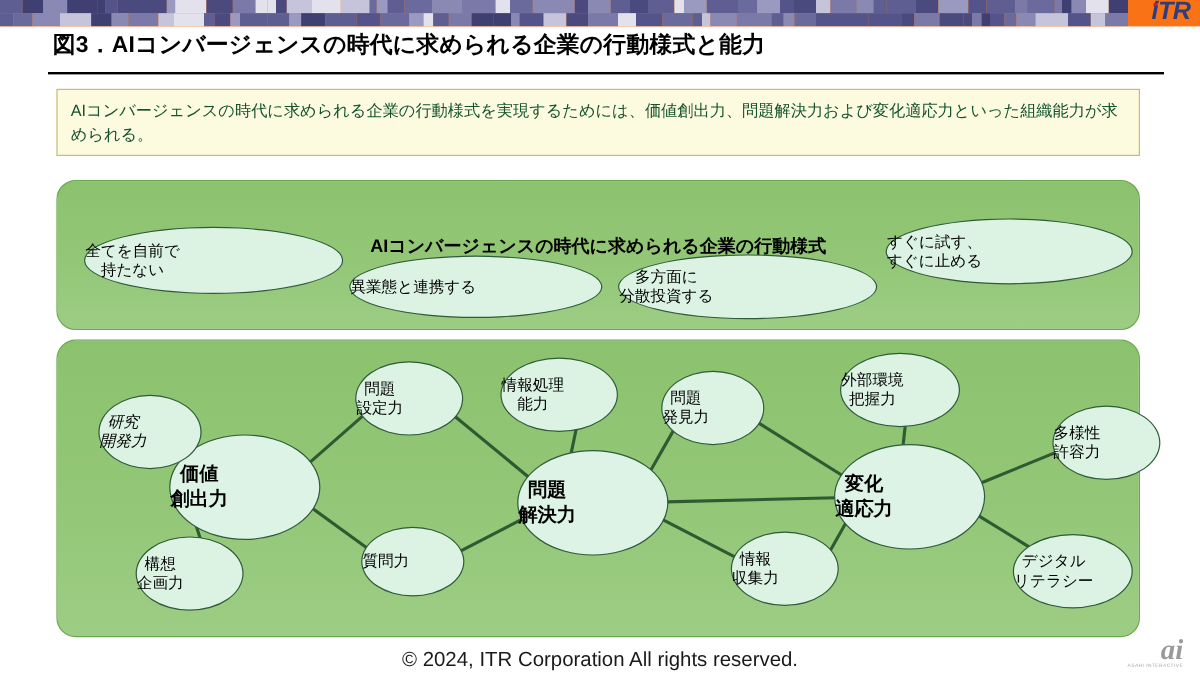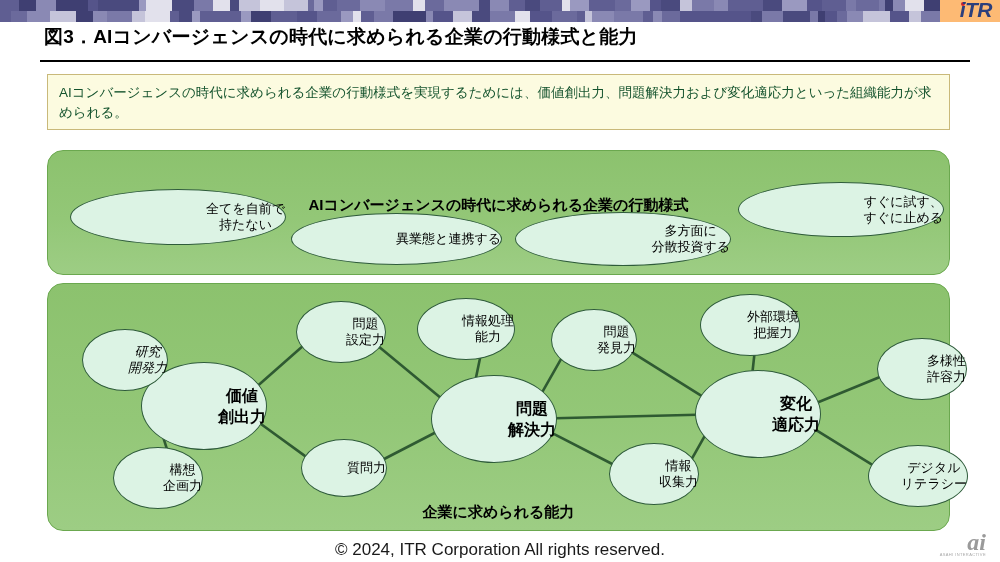--- a/index.html
+++ b/index.html
@@ -14,21 +14,21 @@
     overflow: hidden;
     font-family: "Liberation Sans", "DejaVu Sans", sans-serif;
     color: #000;
   }
 
   
   #top-band {
     position: absolute;
     left: 0; top: 0;
     width: 1000px; height: 22px;
-    background: #fdba74;
+    background: #f97316;
     overflow: hidden;
   }
   #mosaic { position:absolute; left:0; top:0; width:940px; height:22px; }
   #itr-logo {
     position: absolute;
     right: 8px; top: -1px;
     font-size: 21px;
     font-weight: bold;
     font-style: italic;
     letter-spacing: -0.5px;
@@ -102,21 +102,21 @@
   #capability-heading { bottom: 8px; }
 
   
   .ellipse {
     position: absolute;
     background: #dcf3e4;
     border: 1.4px solid #2e5b3a;
     border-radius: 50%;
     display: flex;
     align-items: center;
-    justify-content: flex-end;
+    justify-content: flex-start;
     text-align: center;
     box-sizing: border-box;
     line-height: 16px;
     font-size: 13px;
     color: #000;
     z-index: 3;
   }
   .ellipse.core {
     font-size: 16px;
     font-weight: bold;
@@ -374,23 +374,22 @@
 収集力</span>
       </div>
       <div class="ellipse" style="left: 652px; top: 10px; width: 100px; height: 62px;">
         <span class="lbl">外部環境
 把握力</span>
       </div>
       <div class="ellipse" style="left: 829px; top: 54px; width: 90px; height: 62px;">
         <span class="lbl">多様性
 許容力</span>
       </div>
-      <div class="ellipse" style="left: 820px; top: 161px; width: 100px; height: 62px;">
+      <div class="ellipse" style="left: 796px; top: 161px; width: 100px; height: 62px;">
         <span class="lbl">デジタル
 リテラシー</span>
       </div>
     </div>
-  <div class="panel-heading" id="capability-heading">企業に求められる能力</div>
 </div>
 
 <div id="footer">© 2024, ITR Corporation  All rights reserved.</div>
 <div id="ai-mark">ai</div>
 <div id="ai-sub">ASAHI INTERACTIVE</div>
 
 </body></html>

